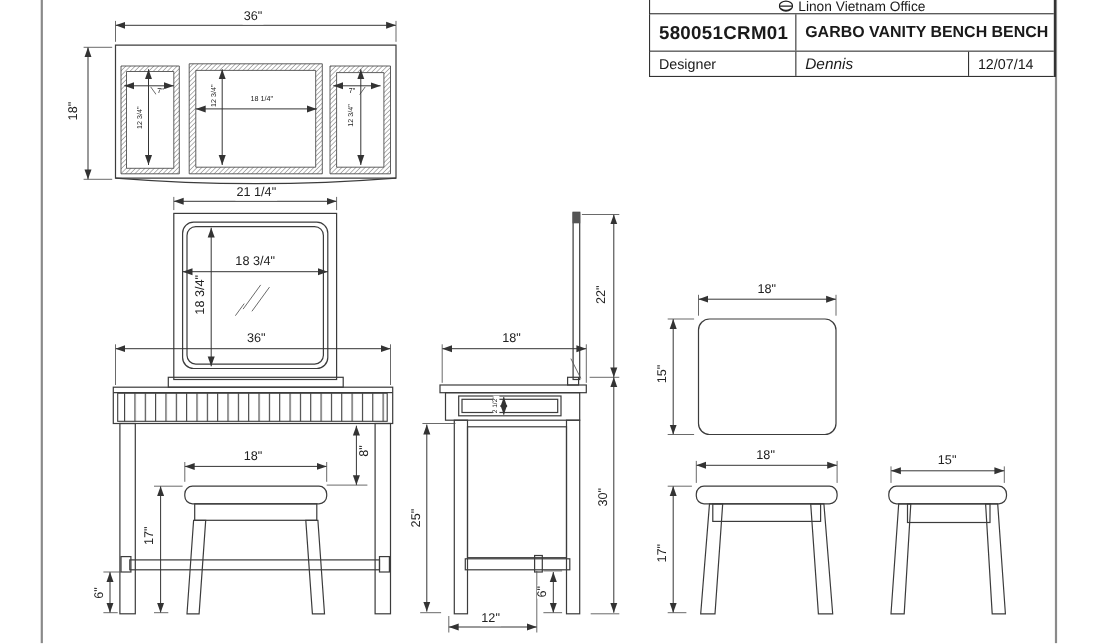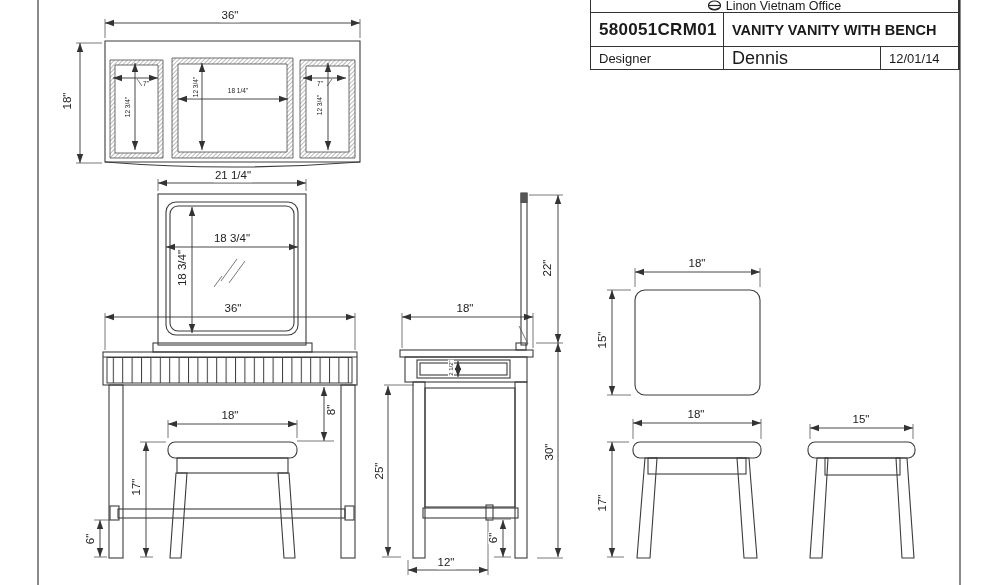--- a/index.html
+++ b/index.html
@@ -25,21 +25,21 @@
           overflow:hidden;gap:5px;}
   #tb .r1 span{font-size:12.5px;line-height:14px;margin-bottom:-1px;}
   #tb .r2{height:34px;border-left:1.5px solid #333;border-bottom:1.5px solid #333;
           box-sizing:border-box;display:flex;font-weight:bold;}
   #tb .r3{height:23px;border-left:1.5px solid #333;border-bottom:1.5px solid #333;
           box-sizing:border-box;display:flex;justify-content:center;}
   #tb .c{box-sizing:border-box;display:flex;align-items:center;padding-left:8px;}
   .partno{width:133px;border-right:1.5px solid #333;font-size:17px;letter-spacing:.3px;}
   .prod{flex:1;font-size:14.5px;}
   .desig{width:133px;border-right:1.5px solid #333;font-size:13px;}
-  .dname{width:157px;border-right:1.5px solid #333;font-size:18px;}
+  .dname{width:157px;border-right:1.5px solid #333;font-size:14px;font-style:italic;}
   .ddate{flex:1;font-size:13px;}
   .logo{display:inline-block;margin-bottom:1px;}
 </style>
 </head>
 <body>
 
 <div id="sheet">
 
   <svg class="art" width="1006" height="585" viewBox="0 0 1006 585">
     <defs>
@@ -196,26 +196,26 @@
     <div class="r1">
       <svg class="logo" width="13" height="11" viewBox="0 0 13 11">
         <ellipse cx="6.5" cy="5.5" rx="6" ry="4.5" fill="none" stroke="#222" stroke-width="1.2"></ellipse>
         <line x1="1" y1="5.5" x2="12" y2="5.5" stroke="#222" stroke-width="1.2"></line>
         <path d="M2,8 Q6.5,11 11,8" fill="none" stroke="#222" stroke-width="1.2"></path>
       </svg>
       <span>Linon Vietnam Office</span>
     </div>
     <div class="r2">
       <div class="c partno">580051CRM01</div>
-      <div class="c prod">VANITY VANITY WITH BENCH</div>
+      <div class="c prod">GARBO VANITY BENCH BENCH</div>
     </div>
     <div class="r3">
       <div class="c desig">Designer</div>
       <div class="c dname">Dennis</div>
-      <div class="c ddate">12/01/14</div>
+      <div class="c ddate">12/07/14</div>
     </div>
   </div>
 
   <span class="dim s12" style="left:230px;top:16px">36"</span>
   <span class="dim v s12" style="left:68px;top:101px">18"</span>
   <span class="dim s7" style="left:146px;top:84px">7"</span>
   <span class="dim v s7" style="left:128px;top:107px">12 3/4"</span>
   <span class="dim v s7" style="left:196px;top:87px">12 3/4"</span>
   <span class="dim s7" style="left:238px;top:91px">18 1/4"</span>
   <span class="dim s7" style="left:320px;top:84px">7"</span>

